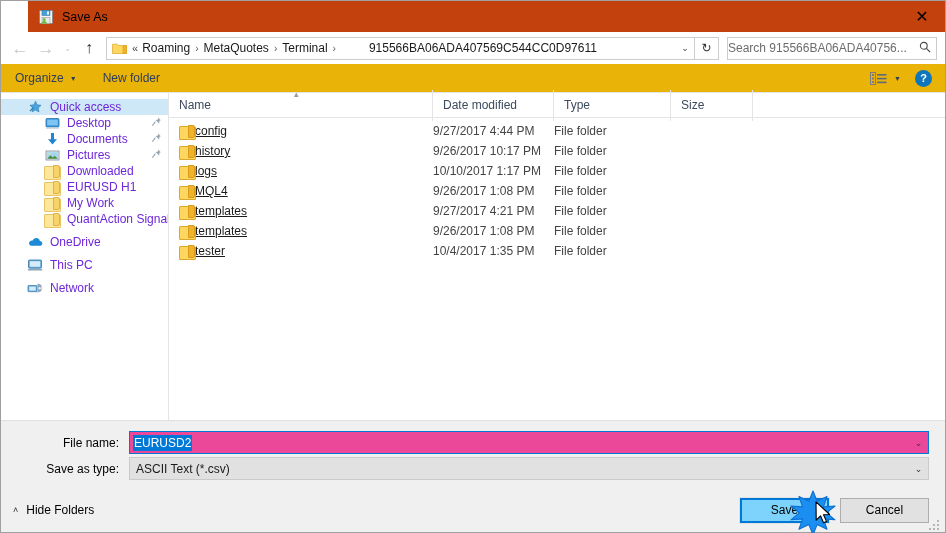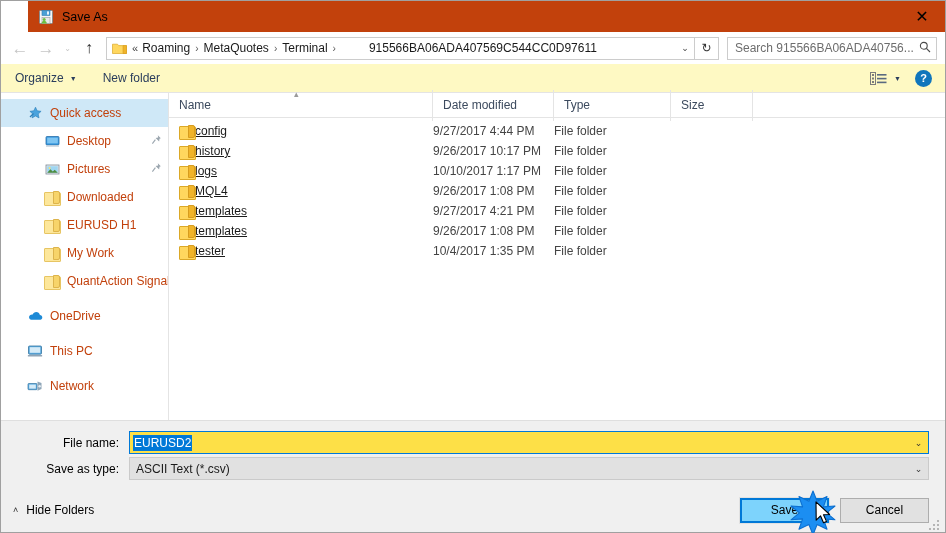--- a/index.html
+++ b/index.html
@@ -91,33 +91,33 @@
     width: 24px; height: 23px; flex: 0 0 auto;
     border: 1px solid #cccccc; border-left: none;
     margin-left: -3px; margin-right: 8px;
     display: flex; align-items: center; justify-content: center;
     color: #333; font-size: 12px; background: #fff;
   }
   .searchbox {
     width: 210px; height: 23px; flex: 0 0 210px;
     border: 1px solid #cccccc; background: #fff;
     display: flex; align-items: center;
-    padding: 0 5px 0 7px;
+    padding: 0 5px 0 0;
   }
   .search-text {
     flex: 1 1 auto; color: #6d6d6d; font-size: 12px;
     white-space: nowrap; overflow: hidden; text-overflow: ellipsis;
   }
   .search-icon { flex: 0 0 auto; color: #4a4a4a; font-size: 12px; margin-left: 3px; }
 
   
   .toolbar {
     height: 29px; flex: 0 0 29px;
     display: flex; align-items: center;
-    background: #fef9c3;
+    background: #eab308;
     border-bottom: 1px solid #e4e4e4;
     padding-left: 14px;
   }
   .tb-item {
     color: #2a3d5c; font-size: 12px;
     display: flex; align-items: center; gap: 6px;
     margin-right: 26px;
   }
   .tb-caret { font-size: 7px; color: #2a3d5c; }
   .tb-right { margin-left: auto; display: flex; align-items: center; padding-right: 13px; gap: 14px; }
@@ -134,22 +134,22 @@
 
   
   .sidebar {
     width: 168px; flex: 0 0 168px;
     background: #ffffff;
     border-right: 1px solid #e4e4e4;
     padding-top: 6px;
     overflow: hidden;
   }
   .side-item {
-    height: 28px; display: flex; align-items: center;
-    padding-right: 6px; font-size: 12px; color: #c2410c;
+    height: 16px; display: flex; align-items: center;
+    padding-right: 6px; font-size: 12px; color: #6d28d9;
     white-space: nowrap;
   }
   .side-item.selected { background: #cfe8f7; }
   .side-item .si-icon {
     width: 16px; height: 16px; flex: 0 0 16px;
     display: flex; align-items: center; justify-content: center;
     margin-right: 7px; position: relative;
   }
   .side-item.lvl0 { padding-left: 26px; }
   .side-item.lvl1 { padding-left: 43px; }
@@ -216,21 +216,21 @@
     border-top: 1px solid #dfdfdf;
     padding: 10px 16px 0 16px;
   }
   .form-row { display: flex; align-items: center; height: 23px; margin-bottom: 3px; }
   .form-label {
     width: 112px; flex: 0 0 112px; text-align: right;
     padding-right: 10px; font-size: 12px; color: #000;
   }
   .fname-field {
     flex: 1 1 auto; height: 23px;
-    border: 1px solid #0078d7; background: #fde047;
+    border: 1px solid #0078d7; background: #ec4899;
     display: flex; align-items: center;
     padding-left: 3px; min-width: 0;
   }
   .fname-value {
     background: #0078d7; color: #ffffff;
     font-size: 12px; padding: 1px 1px 1px 1px;
     line-height: 14px;
   }
   .fname-caret { flex: 0 0 auto; width: 19px; text-align: center; color: #333; font-size: 9px; }
   .type-field {
@@ -386,20 +386,34 @@
         </span>
         <span>Desktop</span>
         <span class="si-pin">
           <svg width="11" height="11" viewBox="0 0 11 11">
             <path d="M6.8 1.2l3 3-1.3.6-.4 2.6-3.5-3.5 2.6-.4z" fill="#9aa5ae"></path>
             <line x1="4.4" y1="5.7" x2="1.4" y2="9.6" stroke="#9aa5ae" stroke-width="1.1"></line>
           </svg>
         </span>
       </div>
 
+      <div class="side-item lvl1">
+        <span class="si-icon">
+          <svg width="15" height="14" viewBox="0 0 15 14">
+            <path d="M6 1h3v6.2h3L7.5 12.4 3 7.2h3z" fill="#1f85d0"></path>
+          </svg>
+        </span>
+        <span>Documents</span>
+        <span class="si-pin">
+          <svg width="11" height="11" viewBox="0 0 11 11">
+            <path d="M6.8 1.2l3 3-1.3.6-.4 2.6-3.5-3.5 2.6-.4z" fill="#9aa5ae"></path>
+            <line x1="4.4" y1="5.7" x2="1.4" y2="9.6" stroke="#9aa5ae" stroke-width="1.1"></line>
+          </svg>
+        </span>
+      </div>
 
       <div class="side-item lvl1">
         <span class="si-icon">
           <svg width="15" height="13" viewBox="0 0 15 13">
             <rect x="1" y="2" width="13" height="9" fill="#e9eef2" stroke="#7d8a96" stroke-width=".8"></rect>
             <rect x="2.2" y="3.2" width="10.6" height="6.6" fill="#9fd6f2"></rect>
             <path d="M2.2 9.8l3.2-3.6 2.4 2.4 1.9-1.8 3.1 3z" fill="#4e8c3f"></path>
             <circle cx="4.6" cy="5.1" r="1" fill="#f8e16c"></circle>
           </svg>
         </span>

